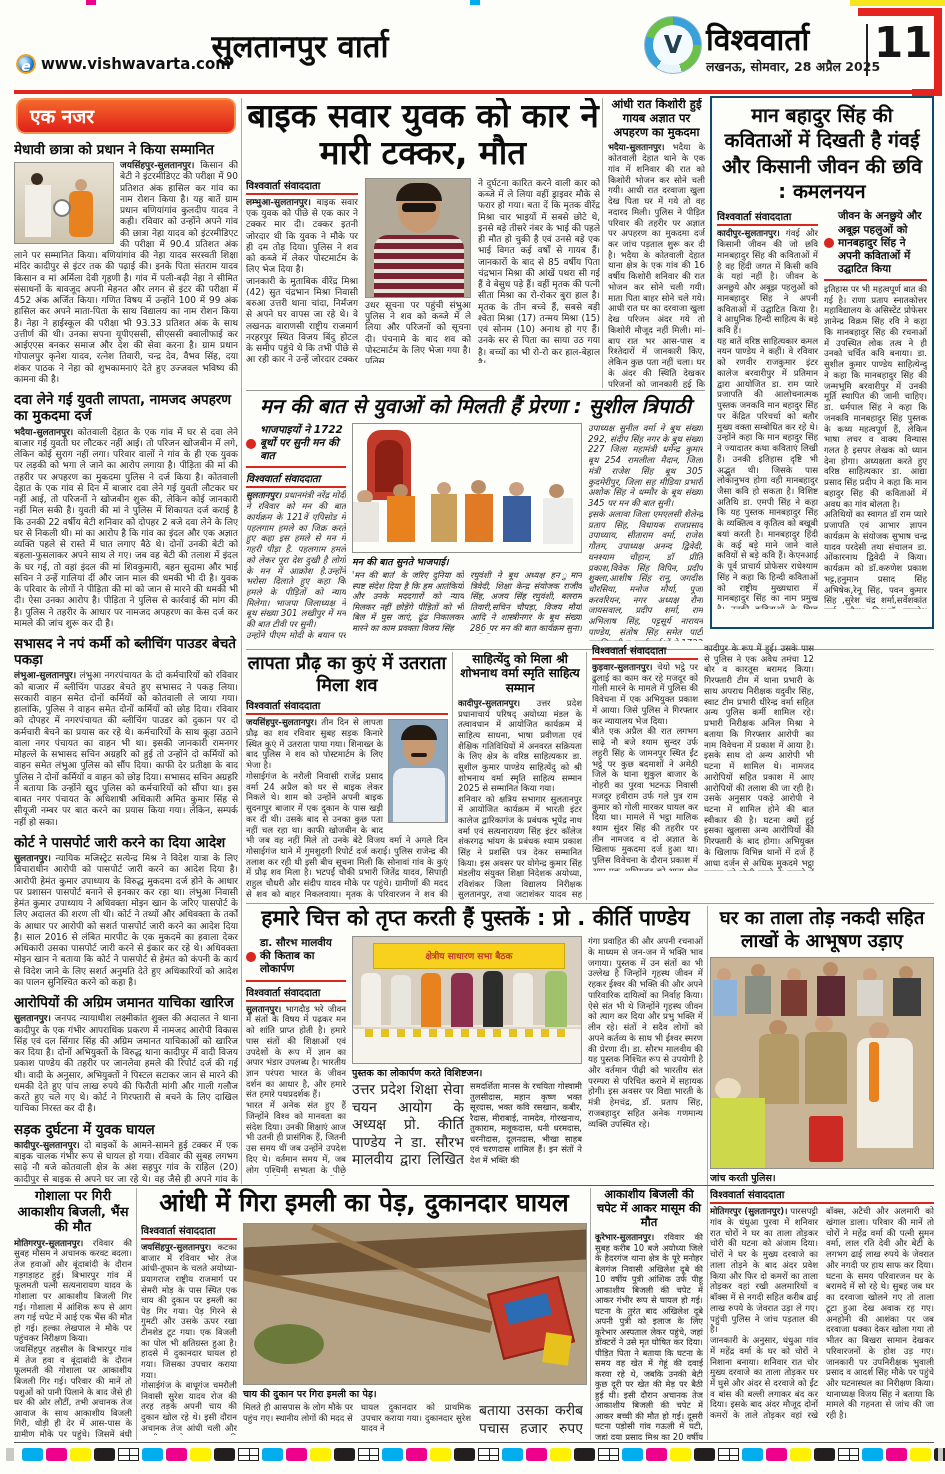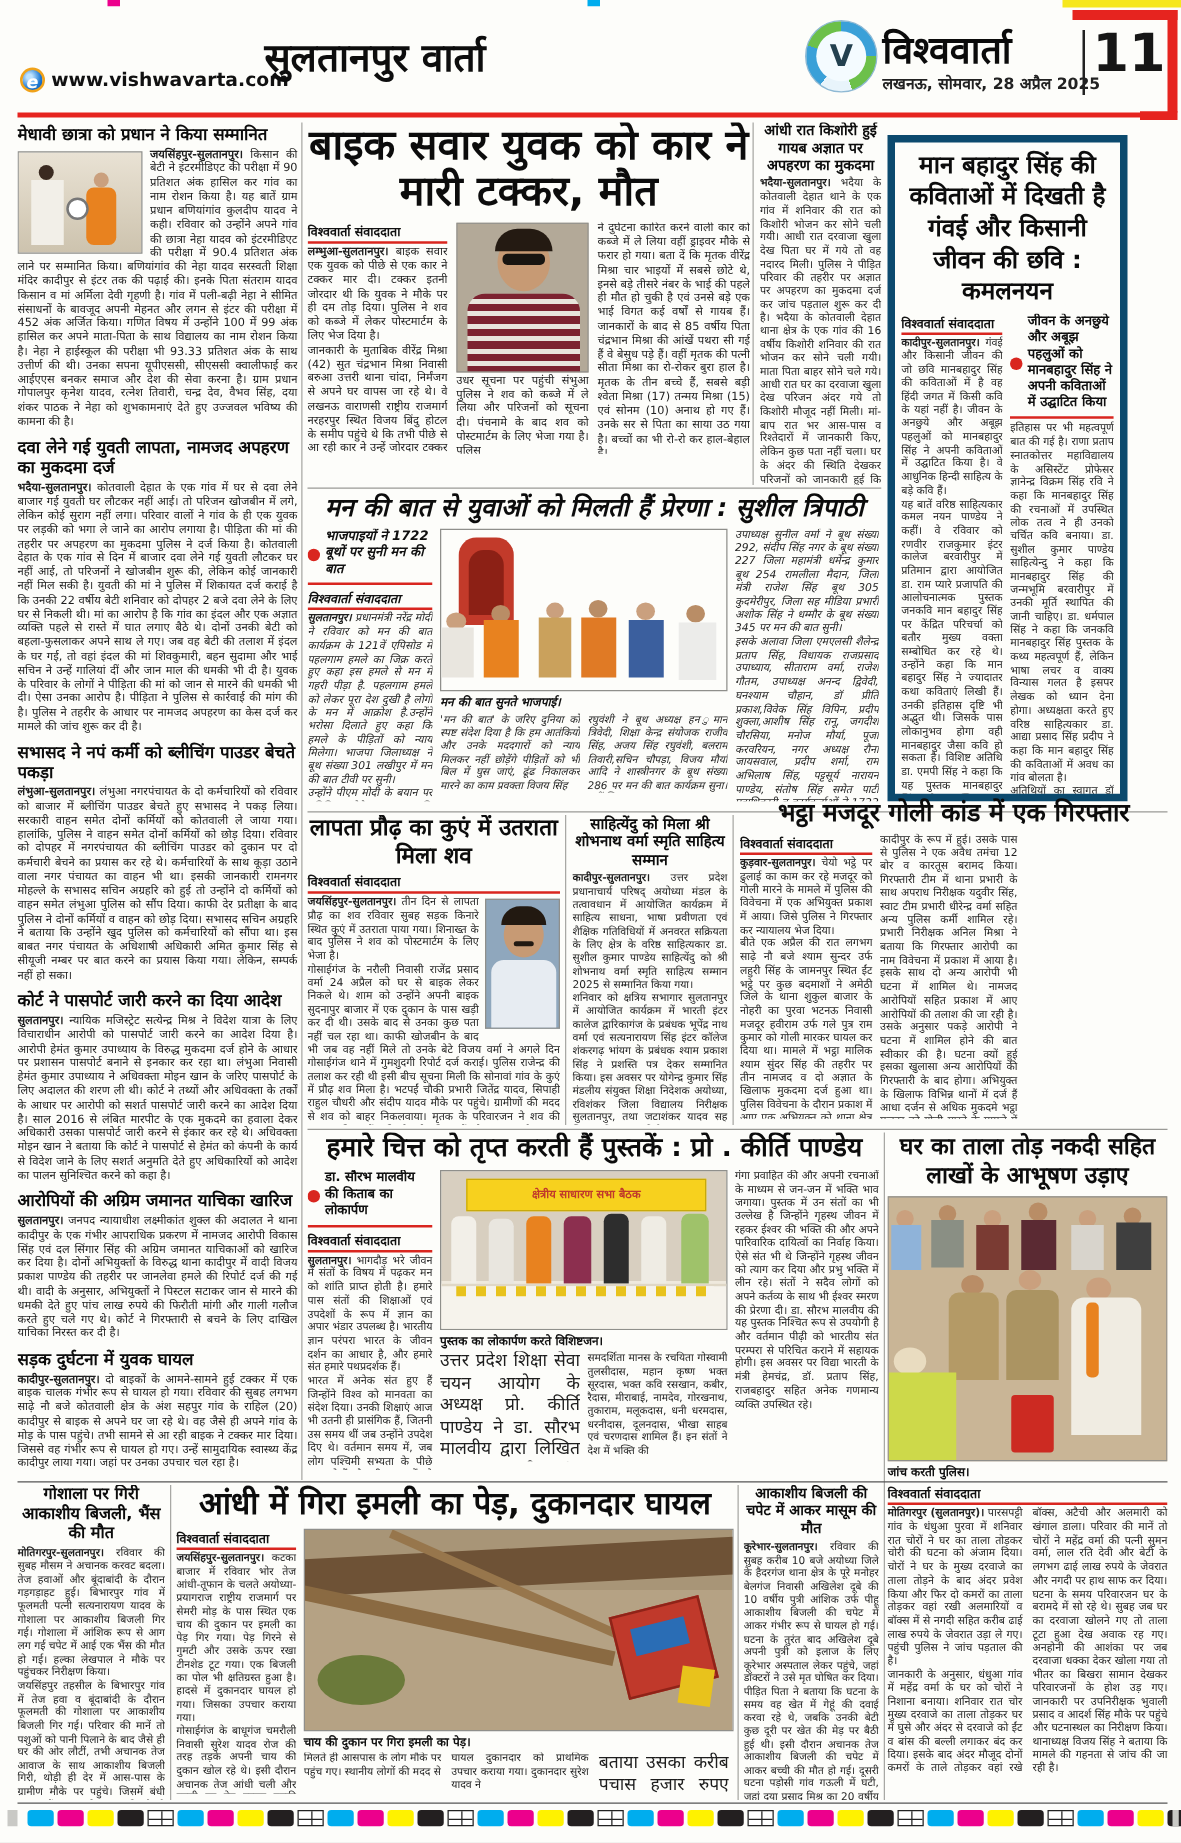--- a/index.html
+++ b/index.html
@@ -84,20 +84,21 @@
   <div class="vl" style="left:707px;top:906px;height:534px;"></div>
   <div class="vl" style="left:136px;top:1188px;height:252px;"></div>
   <div class="vl" style="left:590px;top:1188px;height:252px;"></div>
   <div class="hl" style="left:246px;top:390px;width:459px;"></div>
   <div class="hl" style="left:246px;top:649px;width:688px;"></div>
   <div class="hl" style="left:246px;top:903px;width:688px;"></div>
   <div class="hl" style="left:14px;top:1185px;width:920px;background:#555;"></div>
   <div class="hl" style="left:14px;top:1442px;width:920px;background:#555;"></div>
 
   <div id="leftcol">
+    <div class="banner">एक नजर</div>
 
     <div class="lart">
       <div class="ahead">मेधावी छात्रा को प्रधान ने किया सम्मानित</div>
       <div class="ph" style="float:left;width:100px;height:82px;margin:2px 6px 2px 0;background:linear-gradient(180deg,#e9e2d4,#cdc3ae);">
         <div class="fig" style="left:16px;top:10px;width:12px;height:12px;border-radius:50%;background:#3a2a20;"></div>
         <div class="fig" style="left:10px;top:22px;width:26px;height:52px;background:#f2efe8;"></div>
         <div class="fig" style="left:60px;top:16px;width:12px;height:12px;border-radius:50%;background:#caa07e;"></div>
         <div class="fig" style="left:54px;top:28px;width:24px;height:46px;background:#e8821f;border-radius:6px;"></div>
         <div class="fig" style="left:38px;top:36px;width:18px;height:18px;border-radius:50%;background:#fff;border:2px solid #777;box-sizing:border-box;"></div>
       </div>
@@ -151,21 +152,21 @@
       </div>
       <div class="col bodytxt" style="width:122px;height:185px;">ने दुर्घटना कारित करने वाली कार को कब्जे में ले लिया वहीं ड्राइवर मौके से फरार हो गया। बता दें कि मृतक वीरेंद्र मिश्रा चार भाइयों में सबसे छोटे थे, इनसे बड़े तीसरे नंबर के भाई की पहले ही मौत हो चुकी है एवं उनसे बड़े एक भाई विगत कई वर्षों से गायब हैं। जानकारों के बाद से 85 वर्षीय पिता चंद्रभान मिश्रा की आंखें पथरा सी गई हैं वे बेसुध पड़े हैं। वहीं मृतक की पत्नी सीता मिश्रा का रो-रोकर बुरा हाल है। मृतक के तीन बच्चे हैं, सबसे बड़ी श्वेता मिश्रा (17) तन्मय मिश्रा (15) एवं सोनम (10) अनाथ हो गए हैं। उनके सर से पिता का साया उठ गया है। बच्चों का भी रो-रो कर हाल-बेहाल है।</div>
     </div>
   </div>
 
   <div class="abs col" style="left:608px;top:98px;width:97px;height:290px;">
     <div class="ahead" style="font-size:11.5px;text-align:center;">आंधी रात किशोरी हुई गायब अज्ञात पर अपहरण का मुकदमा</div>
     <div class="bodytxt" style="font-size:8.6px;margin-top:3px;"><b class="dl">भदैया-सुलतानपुर।</b> <span>भदैया के कोतवाली देहात थाने के एक गांव में शनिवार की रात को किशोरी भोजन कर सोने चली गयी। आधी रात दरवाजा खुला देख पिता घर में गये तो वह नदारद मिली। पुलिस ने पीड़ित परिवार की तहरीर पर अज्ञात पर अपहरण का मुकदमा दर्ज कर जांच पड़ताल शुरू कर दी है। भदैया के कोतवाली देहात थाना क्षेत्र के एक गांव की 16 वर्षीय किशोरी शनिवार की रात भोजन कर सोने चली गयी। माता पिता बाहर सोने चले गये। आधी रात घर का दरवाजा खुला देख परिजन अंदर गये तो किशोरी मौजूद नहीं मिली। मां-बाप रात भर आस-पास व रिश्तेदारों में जानकारी किए, लेकिन कुछ पता नहीं चला। घर के अंदर की स्थिति देखकर परिजनों को जानकारी हुई कि किशोरी का कोई बहला फुसलाकर अपहरण कर लिया है। काफी खोजबीन के बाद किशोरी के पिता व परिजनों ने कोतवाली देहात में अज्ञात के खिलाफ अपहरण करने की तहरीर दी। तहरीर के आधार पर रविवार को पुलिस ने अज्ञात पर अपहरण की एफआईआर दर्ज की गयी है।</span></div>
   </div>
 
-  <div class="abs" style="left:710px;top:108px;width:192px;height:533px;border:6px solid #0c4a6e;box-sizing:border-box;padding:5px;overflow:hidden;">
+  <div class="abs" style="left:710px;top:96px;width:224px;height:533px;border:2px solid #0c4a6e;box-sizing:border-box;padding:5px;overflow:hidden;">
     <div class="ahead" style="font-size:19.5px;line-height:1.3;text-align:center;">मान बहादुर सिंह की कविताओं में दिखती है गंवई और किसानी जीवन की छवि : कमलनयन</div>
     <div style="display:flex;gap:6px;margin-top:5px;">
       <div class="col" style="width:101px;height:400px;">
         <div class="byline">विश्ववार्ता संवाददाता</div>
         <div class="bodytxt" style="font-size:8.6px;"><b class="dl">कादीपुर-सुलतानपुर।</b> <span>गंवई और किसानी जीवन की जो छवि मानबहादुर सिंह की कविताओं में है वह हिंदी जगत में किसी कवि के यहां नहीं है। जीवन के अनछुये और अबूझ पहलुओं को मानबहादुर सिंह ने अपनी कविताओं में उद्घाटित किया है। वे आधुनिक हिन्दी साहित्य के बड़े कवि हैं।
 यह बातें वरिष्ठ साहित्यकार कमल नयन पाण्डेय ने कहीं। वे रविवार को रणवीर राजकुमार इंटर कालेज बरवारीपुर में प्रतिमान द्वारा आयोजित डा. राम प्यारे प्रजापति की आलोचनात्मक पुस्तक जनकवि मान बहादुर सिंह पर केंद्रित परिचर्चा को बतौर मुख्य वक्ता सम्बोधित कर रहे थे। उन्होंने कहा कि मान बहादुर सिंह ने ज्यादातर कथा कविताएं लिखी हैं। उनकी इतिहास दृष्टि भी अद्भुत थी। जिसके पास लोकानुभव होगा वही मानबहादुर जैसा कवि हो सकता है। विशिष्ट अतिथि डा. एमपी सिंह ने कहा कि यह पुस्तक मानबहादुर सिंह के व्यक्तित्व व कृतित्व को बखूबी बयां करती है। मानबहादुर हिंदी के कई बड़े माने जाने वाले कवियों से बड़े कवि हैं। केएनआई के पूर्व प्राचार्य प्रोफेसर राधेश्याम सिंह ने कहा कि हिन्दी कविताओं को राष्ट्रीय मुख्यधारा में मानबहादुर सिंह का नाम प्रमुख है। उनकी कविताओं के बिम्ब कहीं से भी केदारनाथ सिंह के बिम्बों से कमजोर नहीं है। मानबहादुर की कविताओं में सामंती संस्कृति का प्रतिरोध है। वरिष्ठ कवि मथुरा प्रसाद सिंह जटायु ने कहा कि इस पुस्तक में मान बहादुर सिंह के व्यक्तित्व कृतित्व के साथ-साथ जनवाद के</span></div>
       </div>
       <div class="col" style="width:103px;height:400px;">
         <div class="bullet">
             <span class="dot"></span>
@@ -230,21 +231,20 @@
 गोसाईगंज के नरौली निवासी राजेंद्र प्रसाद वर्मा 24 अप्रैल को घर से बाइक लेकर निकले थे। शाम को उन्होंने अपनी बाइक सुदनापुर बाजार में एक दुकान के पास खड़ी कर दी थी। उसके बाद से उनका कुछ पता नहीं चल रहा था। काफी खोजबीन के बाद भी जब वह नहीं मिले तो उनके बेटे विजय वर्मा ने अगले दिन गोसाईगंज थाने में गुमशुदगी रिपोर्ट दर्ज कराई। पुलिस राजेन्द्र की तलाश कर रही थी इसी बीच सूचना मिली कि सोनावां गांव के कुएं में प्रौढ़ शव मिला है। भटपईं चौकी प्रभारी जितेंद्र यादव, सिपाही राहुल चौधरी और संदीप यादव मौके पर पहुंचे। ग्रामीणों की मदद से शव को बाहर निकलवाया। मृतक के परिवारजन ने शव की पहचान की। राजेंद्र की मौत से परिवार में कोहराम मचा है। मृतक अपने पीछे पत्नी निर्मला, तीन बेटियां नीलम,अनीता, शीला और एक बेटा विजय वर्मा को छोड़ गए है। बेटियों की शादी हो चुकी है। उपनिरीक्षक जितेंद्र यादव ने बताया शव को पोस्टमार्टम के लिए भेजा गया है। कार्रवाई की जा रही है।</span></div>
   </div>
 
   <div class="abs col" style="left:458px;top:652px;width:124px;height:248px;">
     <div class="ahead" style="font-size:12px;text-align:center;">साहित्येंदु को मिला श्री शोभनाथ वर्मा स्मृति साहित्य सम्मान</div>
     <div class="bodytxt" style="font-size:8.5px;margin-top:3px;"><b class="dl">कादीपुर-सुलतानपुर।</b> <span>उत्तर प्रदेश प्रधानाचार्य परिषद् अयोध्या मंडल के तत्वावधान में आयोजित कार्यक्रम में साहित्य साधना, भाषा प्रवीणता एवं शैक्षिक गतिविधियों में अनवरत सक्रियता के लिए क्षेत्र के वरिष्ठ साहित्यकार डा. सुशील कुमार पाण्डेय साहित्येंदु को श्री शोभनाथ वर्मा स्मृति साहित्य सम्मान 2025 से सम्मानित किया गया।
 शनिवार को क्षत्रिय सभागार सुलतानपुर में आयोजित कार्यक्रम में भारती इंटर कालेज द्वारिकागंज के प्रबंधक भूपेंद्र नाथ वर्मा एवं सत्यनारायण सिंह इंटर कॉलेज शंकरगढ़ भांयग के प्रबंधक श्याम प्रकाश सिंह ने प्रशस्ति पत्र देकर सम्मानित किया। इस अवसर पर योगेन्द्र कुमार सिंह मंडलीय संयुक्त शिक्षा निदेशक अयोध्या, रविशंकर जिला विद्यालय निरीक्षक सुलतानपुर, तथा जटाशंकर यादव सह जिला विद्यालय निरीक्षक सुलतानपुर मौजूद रहे।</span></div>
   </div>
 
   <div class="abs col" style="left:592px;top:638px;width:342px;height:262px;">
-    <div class="ahead" style="font-size:20px;text-align:center;white-space:nowrap;">भट्ठा मजदूर गोली कांड में एक गिरफ्तार</div>
     <div style="display:flex;gap:6px;margin-top:5px;">
       <div class="col" style="width:106px;height:228px;">
         <div class="byline">विश्ववार्ता संवाददाता</div>
         <div class="bodytxt" style="font-size:8.6px;"><b class="dl">कुड़वार-सुलतानपुर।</b> <span>चेयो भट्ठे पर ढुलाई का काम कर रहे मजदूर को गोली मारने के मामले में पुलिस की विवेचना में एक अभियुक्त प्रकाश में आया। जिसे पुलिस ने गिरफ्तार कर न्यायालय भेज दिया।
 बीते एक अप्रैल की रात लगभग साढ़े नौ बजे श्याम सुन्दर उर्फ लहुरी सिंह के जामनपुर स्थित ईंट भट्ठे पर कुछ बदमाशों ने अमेठी जिले के थाना शुकुल बाजार के नोहरी का पुरवा भटनऊ निवासी मजदूर हवीराम उर्फ गले पुत्र राम कुमार को गोली मारकर घायल कर दिया था। मामले में भट्ठा मालिक श्याम सुंदर सिंह की तहरीर पर तीन नामजद व दो अज्ञात के खिलाफ मुकदमा दर्ज हुआ था। पुलिस विवेचना के दौरान प्रकाश में आए एक अभियुक्त को थाना क्षेत्र के उत्तरदक्षा सड़क पर प्राइमरी स्कूल के पीछे से गिरफ्तार कर लिया। जिसकी पहचान मिथलेश मौर्य पुत्र राम मिलन मौर्य निवासी हिन्दूपुर गौरा थाना</span></div>
       </div>
       <div class="col bodytxt" style="width:110px;height:228px;font-size:8.6px;">कादीपुर के रूप में हुई। उसके पास से पुलिस ने एक अवैध तमंचा 12 बोर व कारतूस बरामद किया। गिरफ्तारी टीम में थाना प्रभारी के साथ अपराध निरीक्षक यदुवीर सिंह, स्वाट टीम प्रभारी धीरेन्द्र वर्मा सहित अन्य पुलिस कर्मी शामिल रहे। प्रभारी निरीक्षक अनिल मिश्रा ने बताया कि गिरफ्तार आरोपी का नाम विवेचना में प्रकाश में आया है। इसके साथ दो अन्य आरोपी भी घटना में शामिल थे। नामजद आरोपियों सहित प्रकाश में आए आरोपियों की तलाश की जा रही है। उसके अनुसार पकड़े आरोपी ने घटना में शामिल होने की बात स्वीकार की है। घटना क्यों हुई इसका खुलासा अन्य आरोपियों की गिरफ्तारी के बाद होगा। अभियुक्त के खिलाफ विभिन्न थानों में दर्ज हैं आधा दर्जन से अधिक मुकदमे भट्ठा मजदूर को गोली मारने के मामले में गिरफ्तार अभियुक्त मिथलेश मौर्य के ऊपर थाना अखण्ड नगर, दोस्तपुर,चांदा, कादीपुर, कुड़वार थानों में हत्या,आर्म एक्ट, गैंगस्टर एक्ट, एनडीपीएस सहित विभिन्न धाराओं में आधा दर्जन से अधिक मुकदमे दर्ज हैं।</div>
     </div>
   </div>
 

